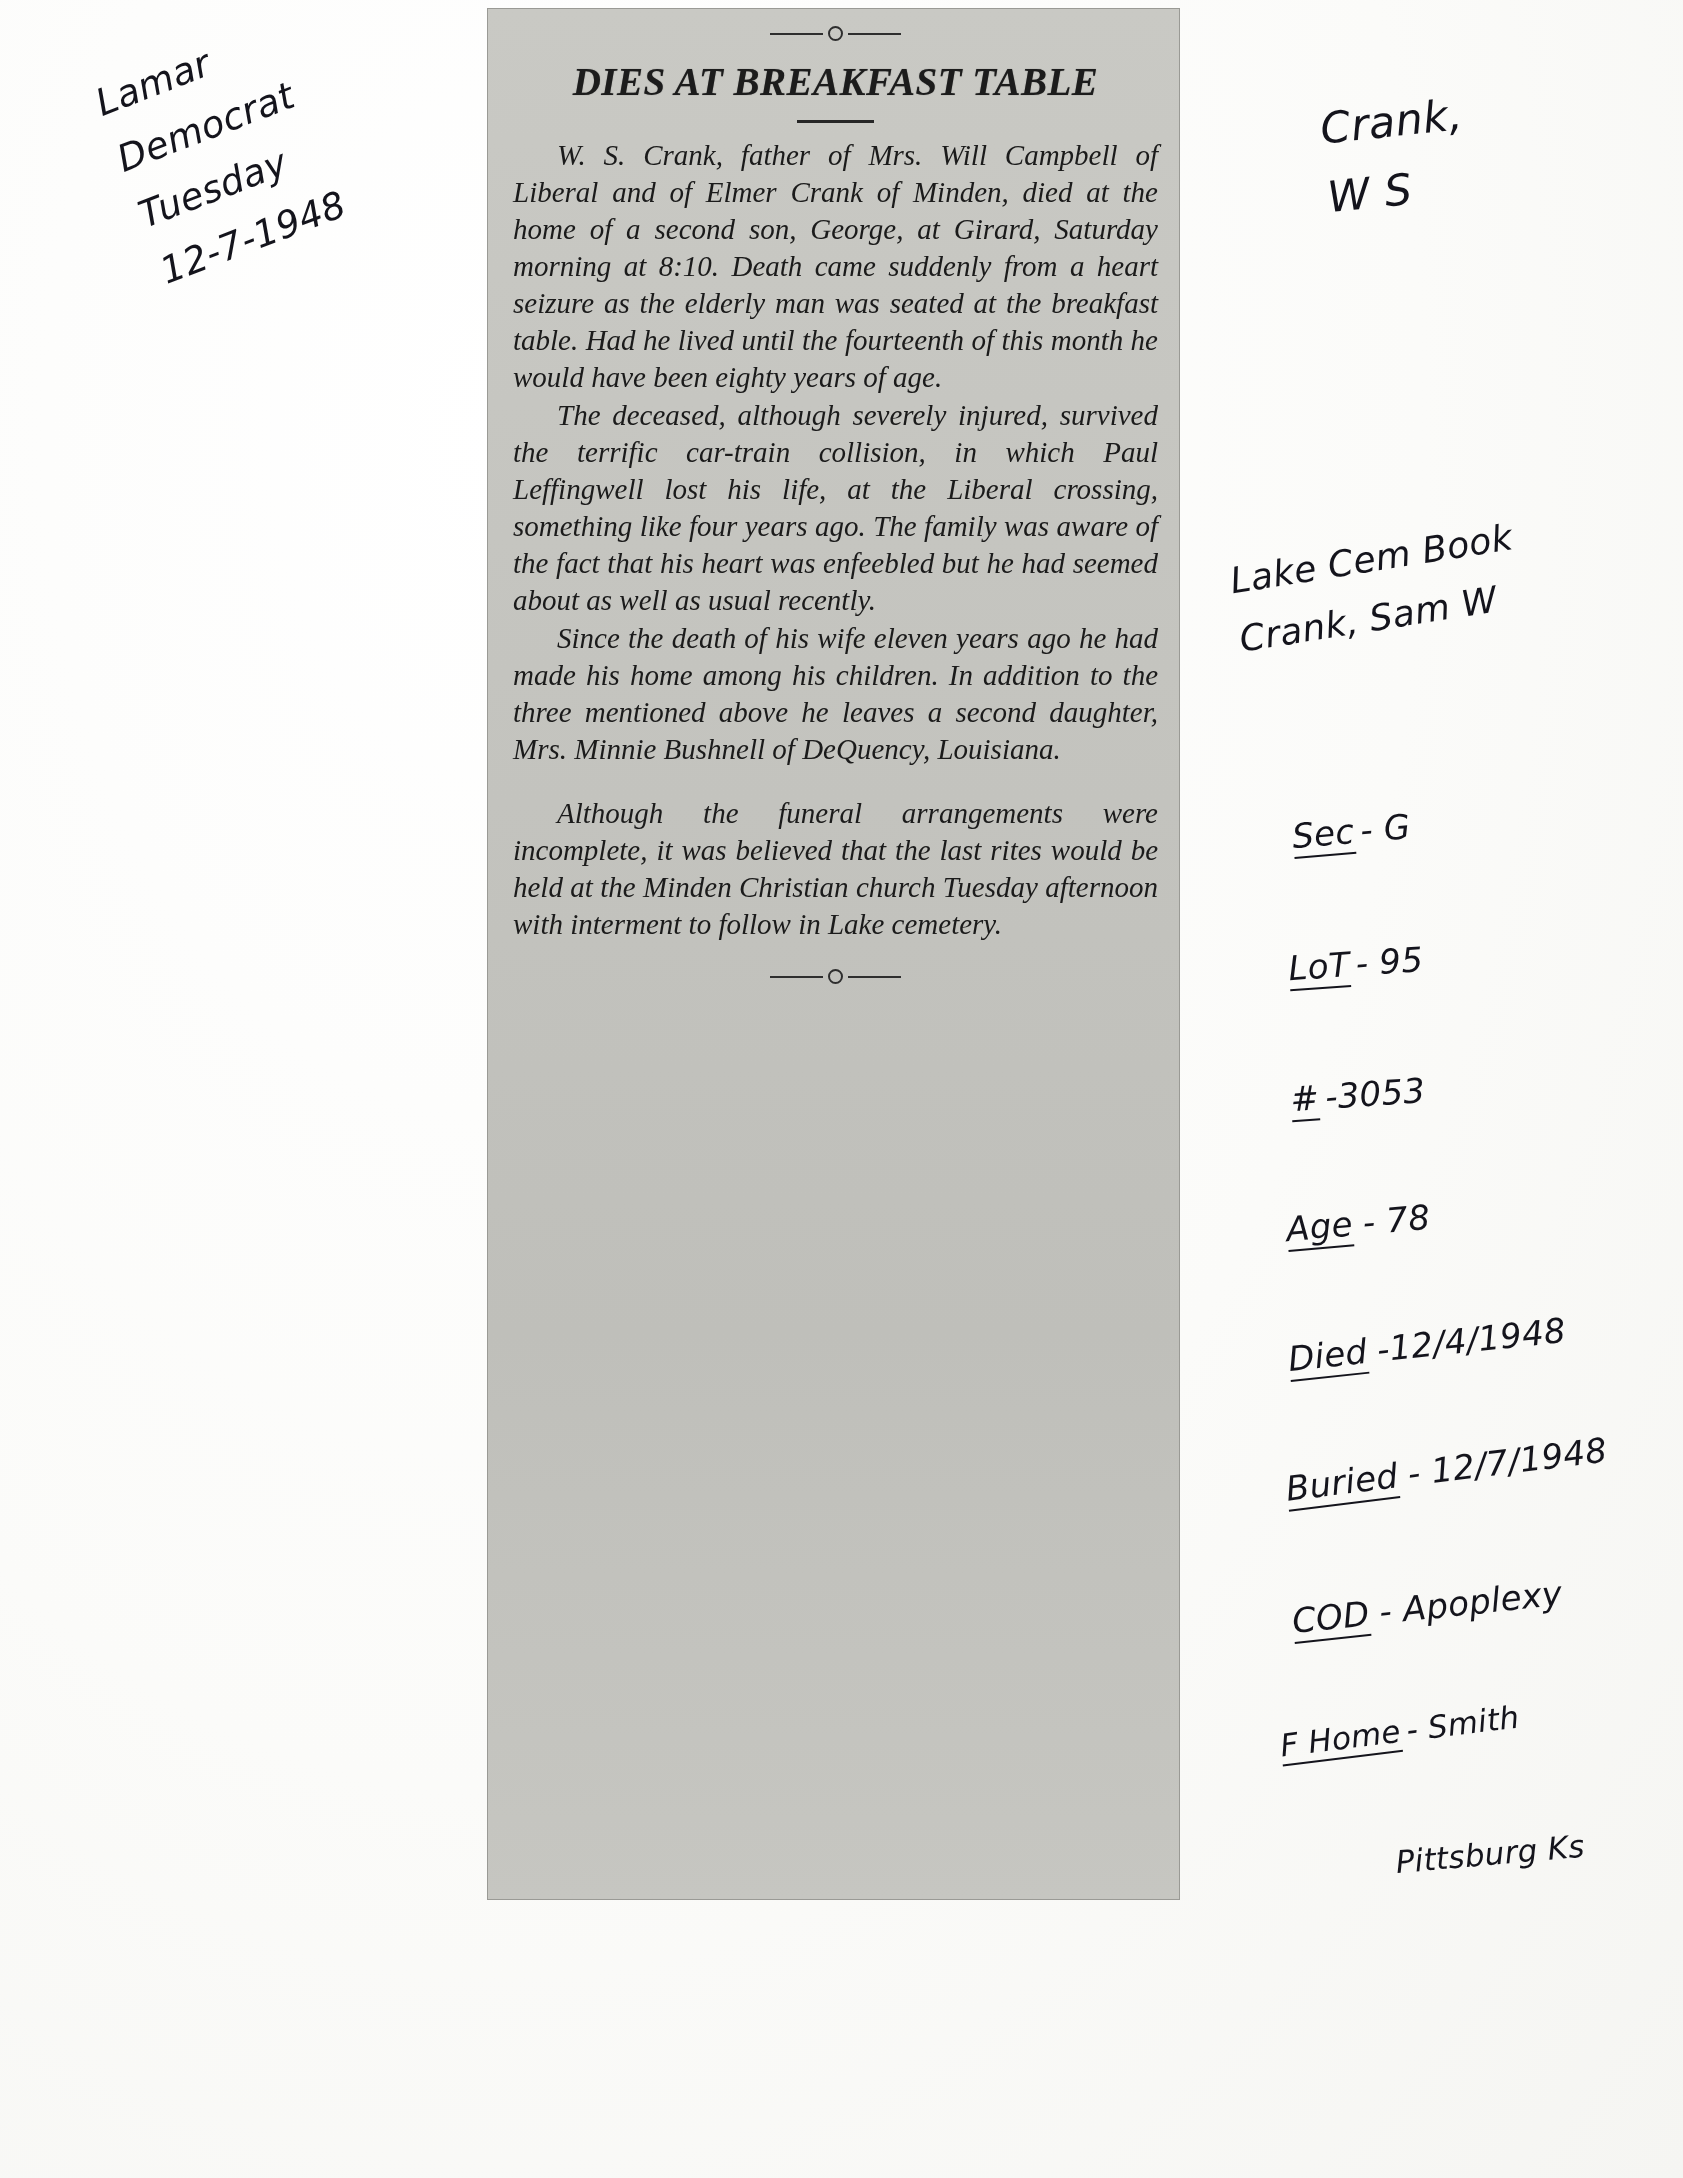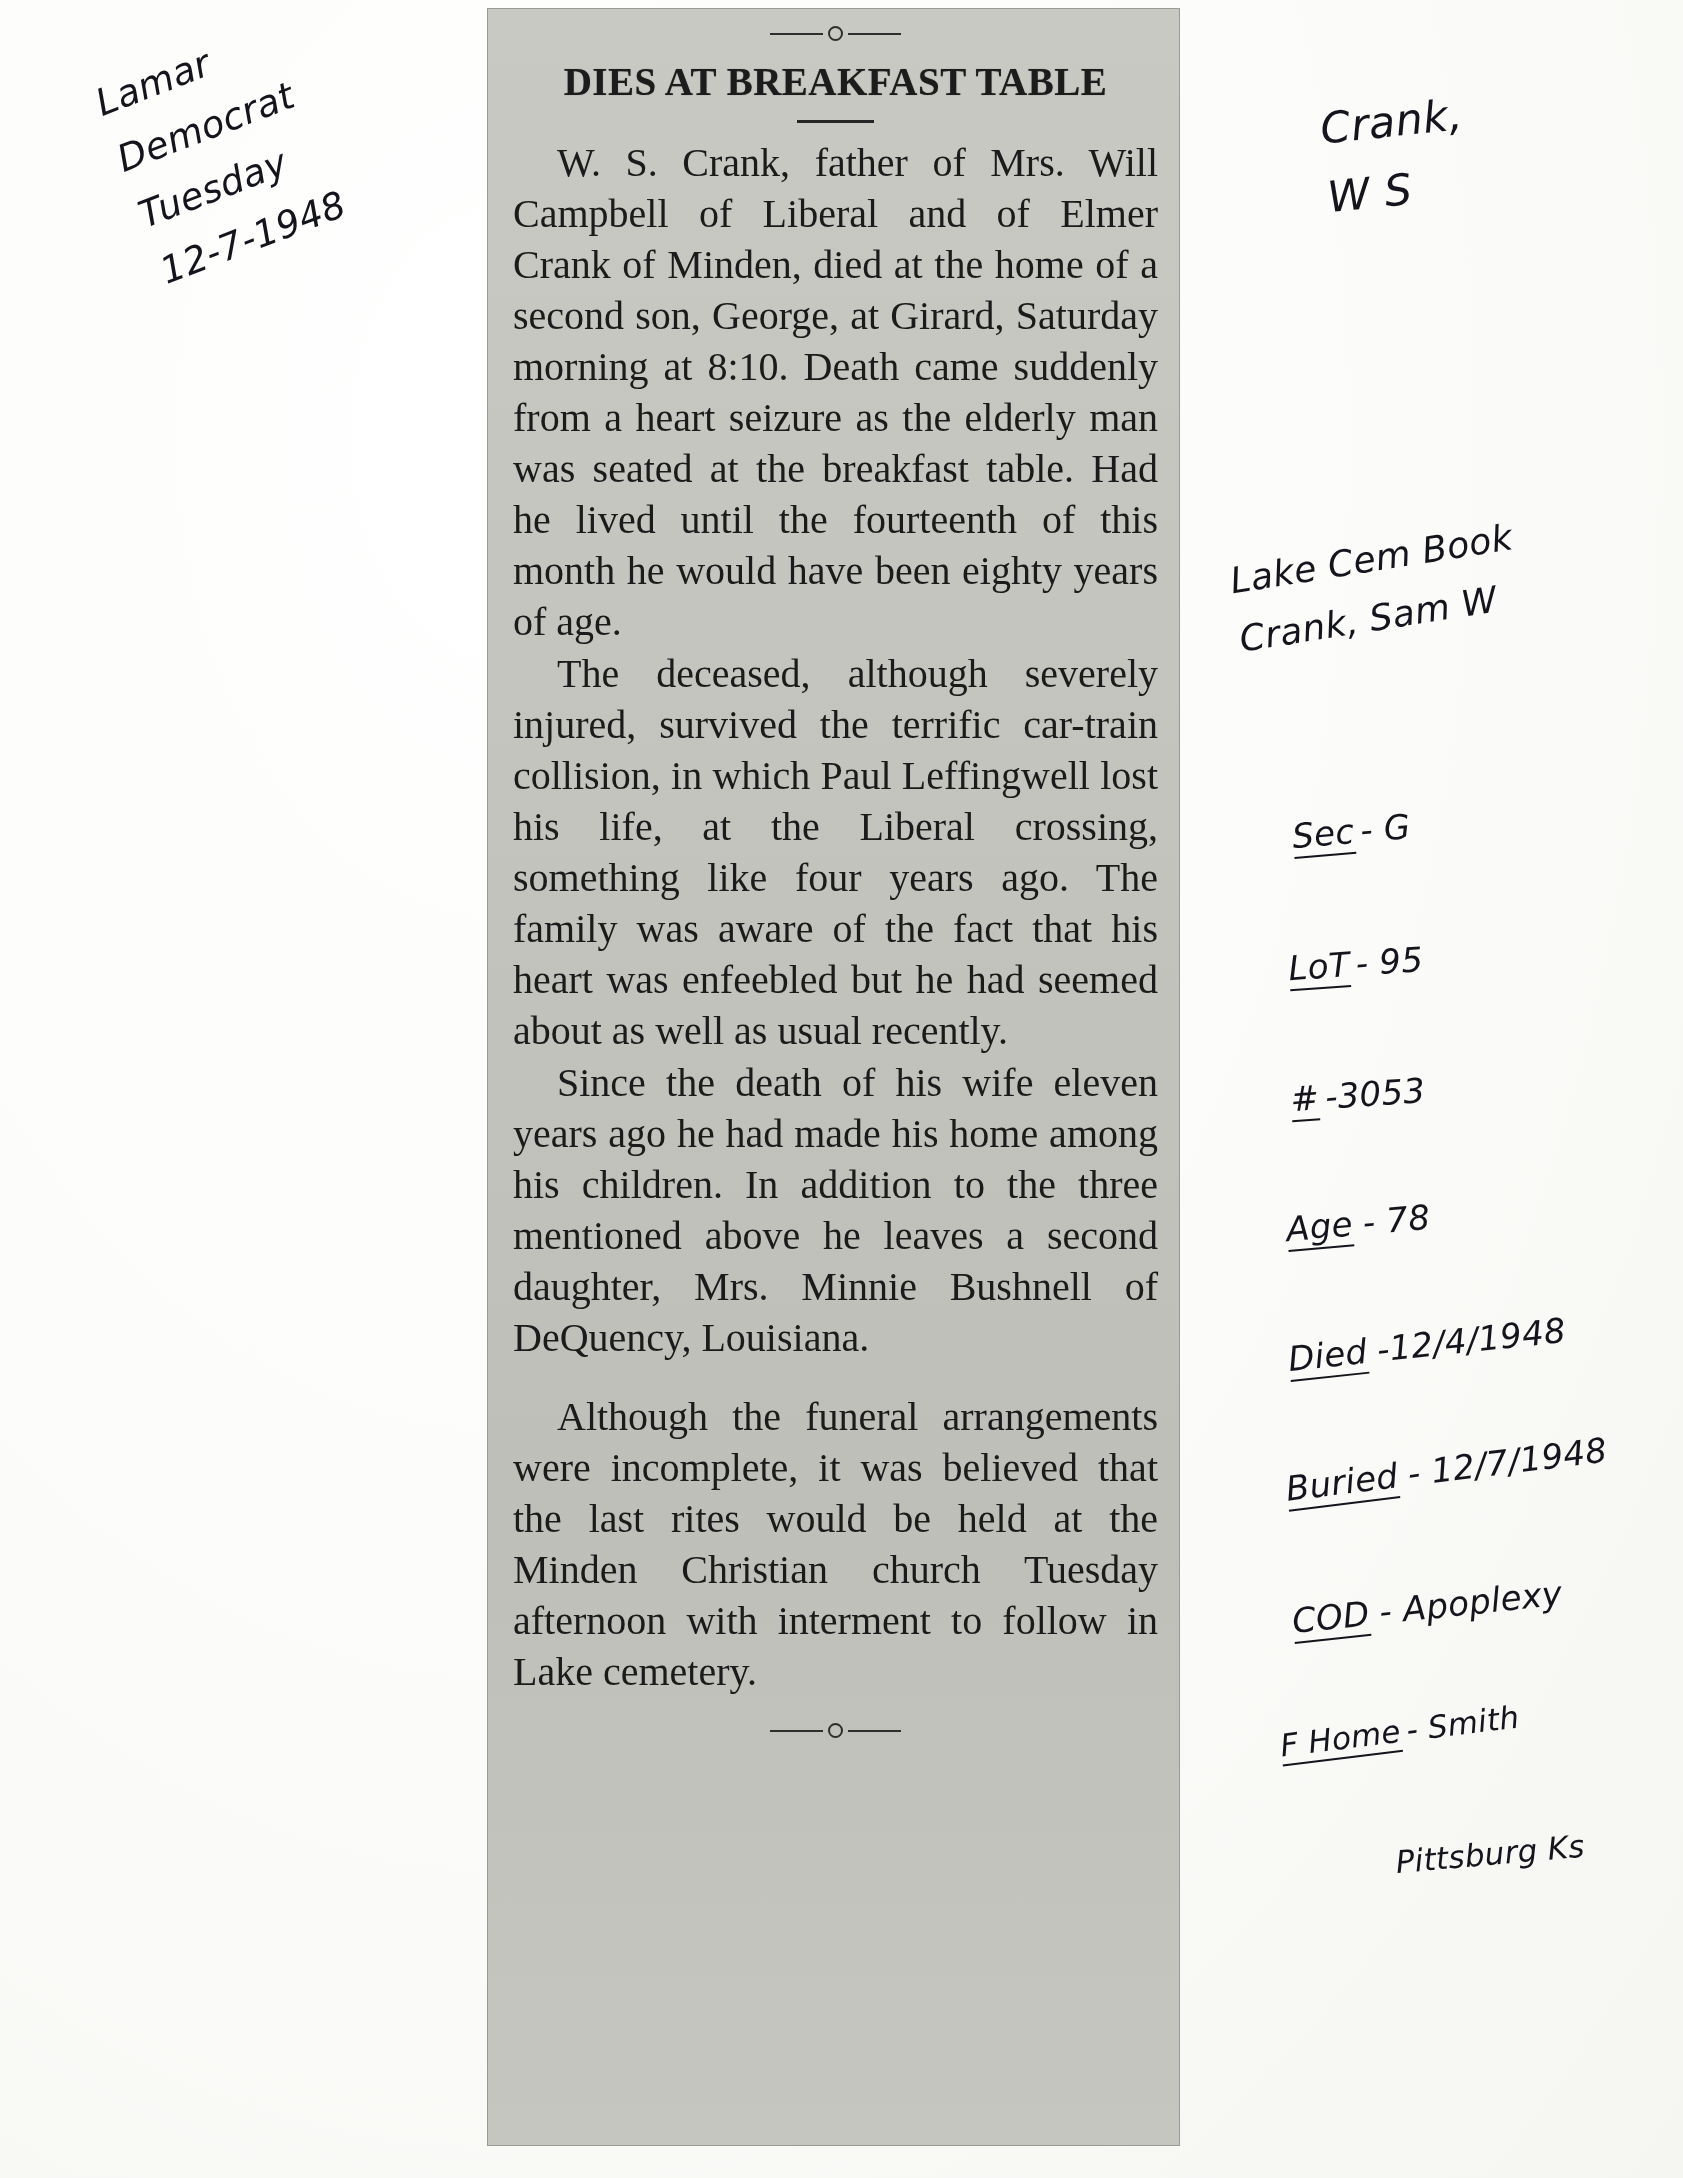--- a/index.html
+++ b/index.html
@@ -23,24 +23,25 @@
     background:
       radial-gradient(ellipse at 30% 20%, #ffffff 0%, #fbfbf9 55%, #f5f5f2 100%);
   }
 
   
   .clipping {
     position: absolute;
     left: 487px;
     top: 8px;
     width: 693px;
-    height: 2138px;
+    height: 1892px;
     background: linear-gradient(180deg, #c9c9c4 0%, #c4c4bf 35%, #bfbfba 70%, #c6c6c1 100%);
     box-shadow: 0 0 0 1px #9a9a95 inset;
     padding: 0;
+    font-style: italic;
   }
   .clip-inner {
     position: absolute;
     left: 26px;
     right: 22px;
     top: 18px;
     bottom: 14px;
   }
 
   .rule-orn {
@@ -84,21 +85,21 @@
 
   .short-rule {
     width: 77px;
     height: 3px;
     background: #262626;
     margin: 16px auto 14px auto;
   }
 
   .body-col {
     font-family: "Liberation Serif", serif;
-    font-size: 40px;
+    font-size: 29px;
     line-height: 1.275;
     color: #1b1b1b;
     text-align: justify;
     text-justify: inter-word;
     hyphens: manual;
   }
   .body-col p {
     margin: 0 0 1px 0;
     text-indent: 44px;
   }

